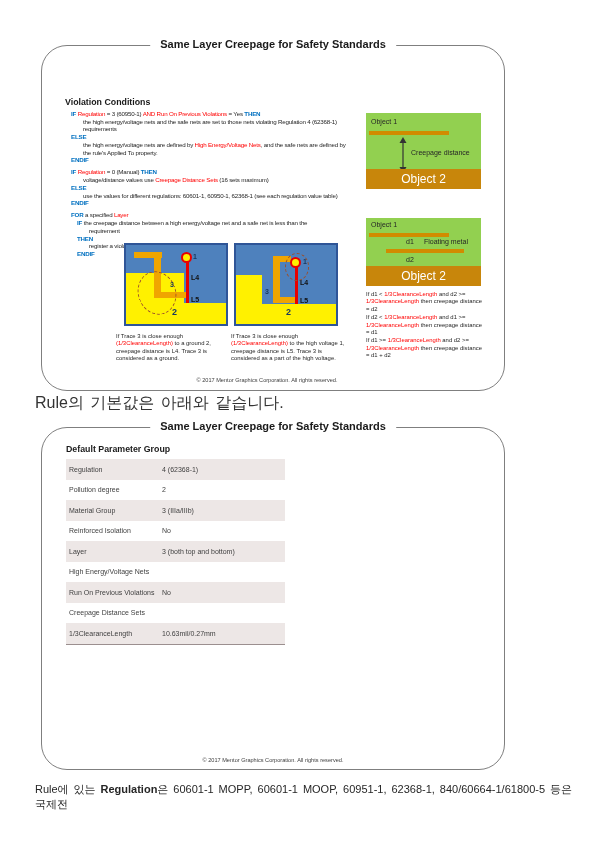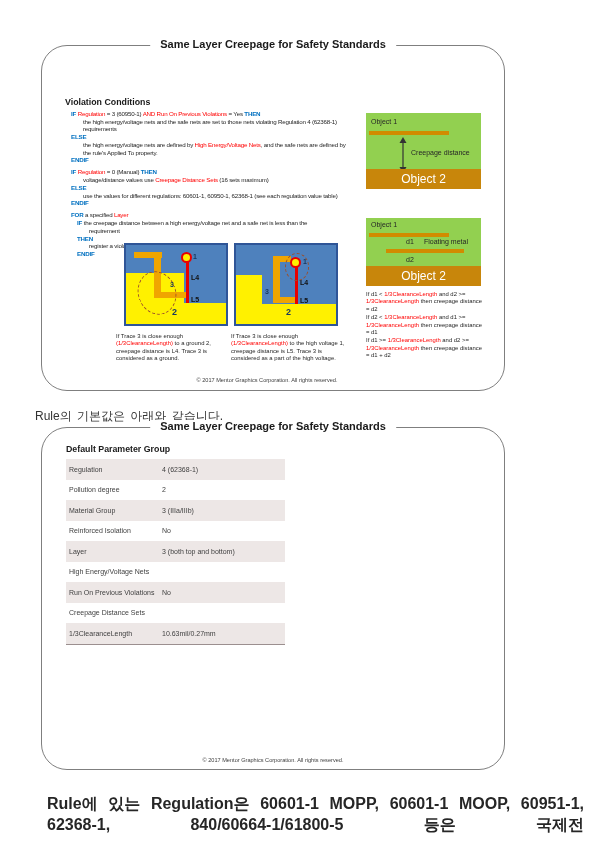--- a/index.html
+++ b/index.html
@@ -70,24 +70,24 @@
   }
   .arrow-svg { left:32px; top:24px; }
 
   .conds { position:absolute; left:324px; top:245px; width:121px; font-size:5.9px; line-height:1.25; color:#3f3f3f; }
   .cond-line { margin-bottom:1px; }
 
   .copyright { position:absolute; font-size:5.6px; color:#404040; }
   .c1 { left:100px; top:331px; width:250px; text-align:center; }
   .c2 { left:0; top:329px; width:100%; text-align:center; }
 
-  .note1 { position:absolute; left:35px; top:393px; font-size:12px; color:#333; word-spacing:2px;margin-top:15px; }
+  .note1 { position:absolute; left:35px; top:393px; font-size:16px; color:#333; word-spacing:2px; }
   .note2 {
-    position:absolute; left:35px; top:782px; width:537px; margin:12px;
-    font-size:16px; color:#262626; text-align:justify; text-align-last:justify; word-spacing:1px;font-weight:bold;
+    position:absolute; left:35px; top:782px; width:537px; margin:0;
+    font-size:11px; color:#262626; text-align:justify; text-align-last:justify; word-spacing:1px;
   }
 
   
   .ptable { position:absolute; left:24px; top:31px; width:219px; }
   .t-head {
     display:flex; height:18px; align-items:center; font-weight:bold; font-size:7.5px; color:#262626;
     border-top:1px solid #9B8F8F; border-bottom:1px solid #9B8F8F;
   }
   .t-body { border-bottom:1px solid #9B8F8F; }
   .t-row { display:flex; height:20.5px; align-items:center; font-size:7px; color:#3f3f3f; }

